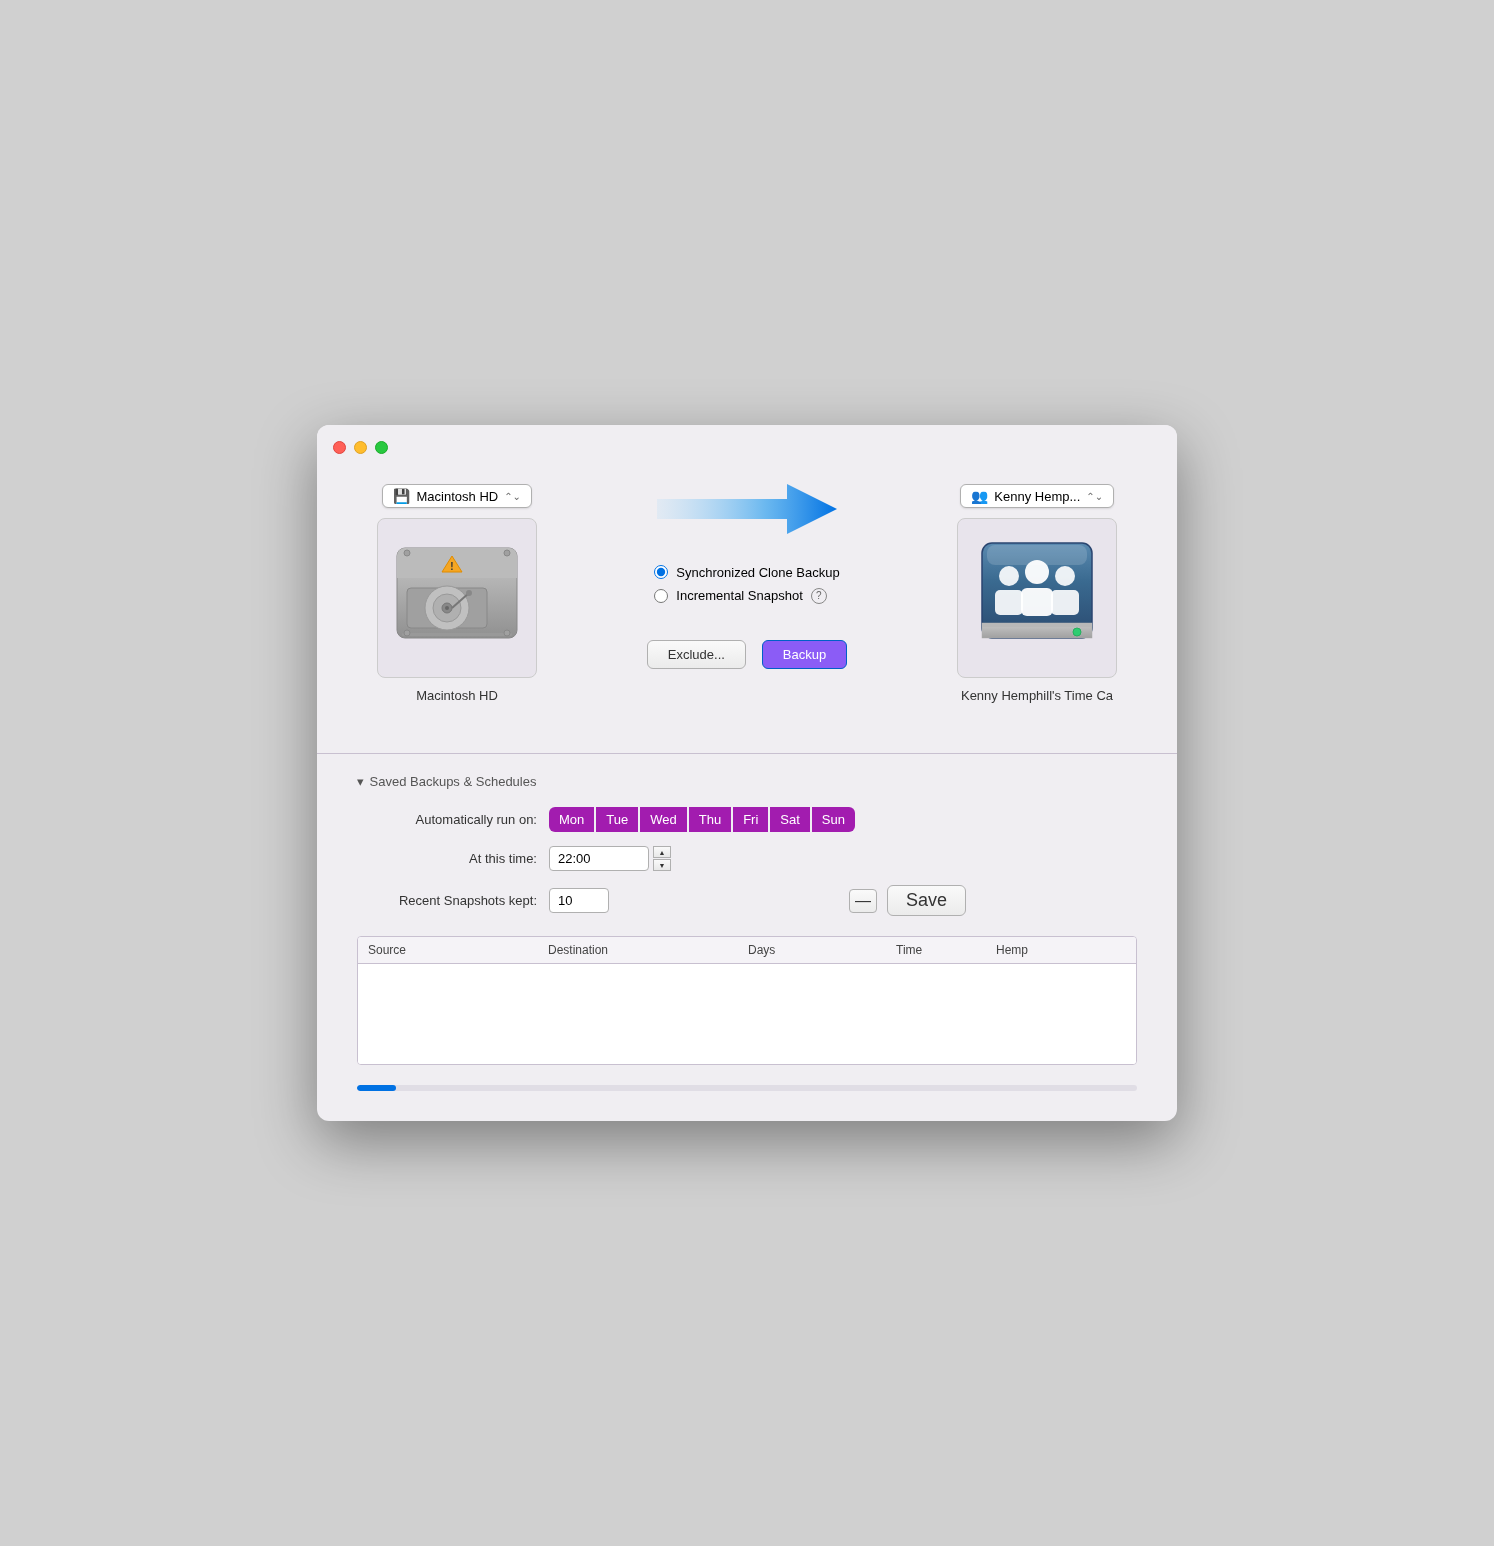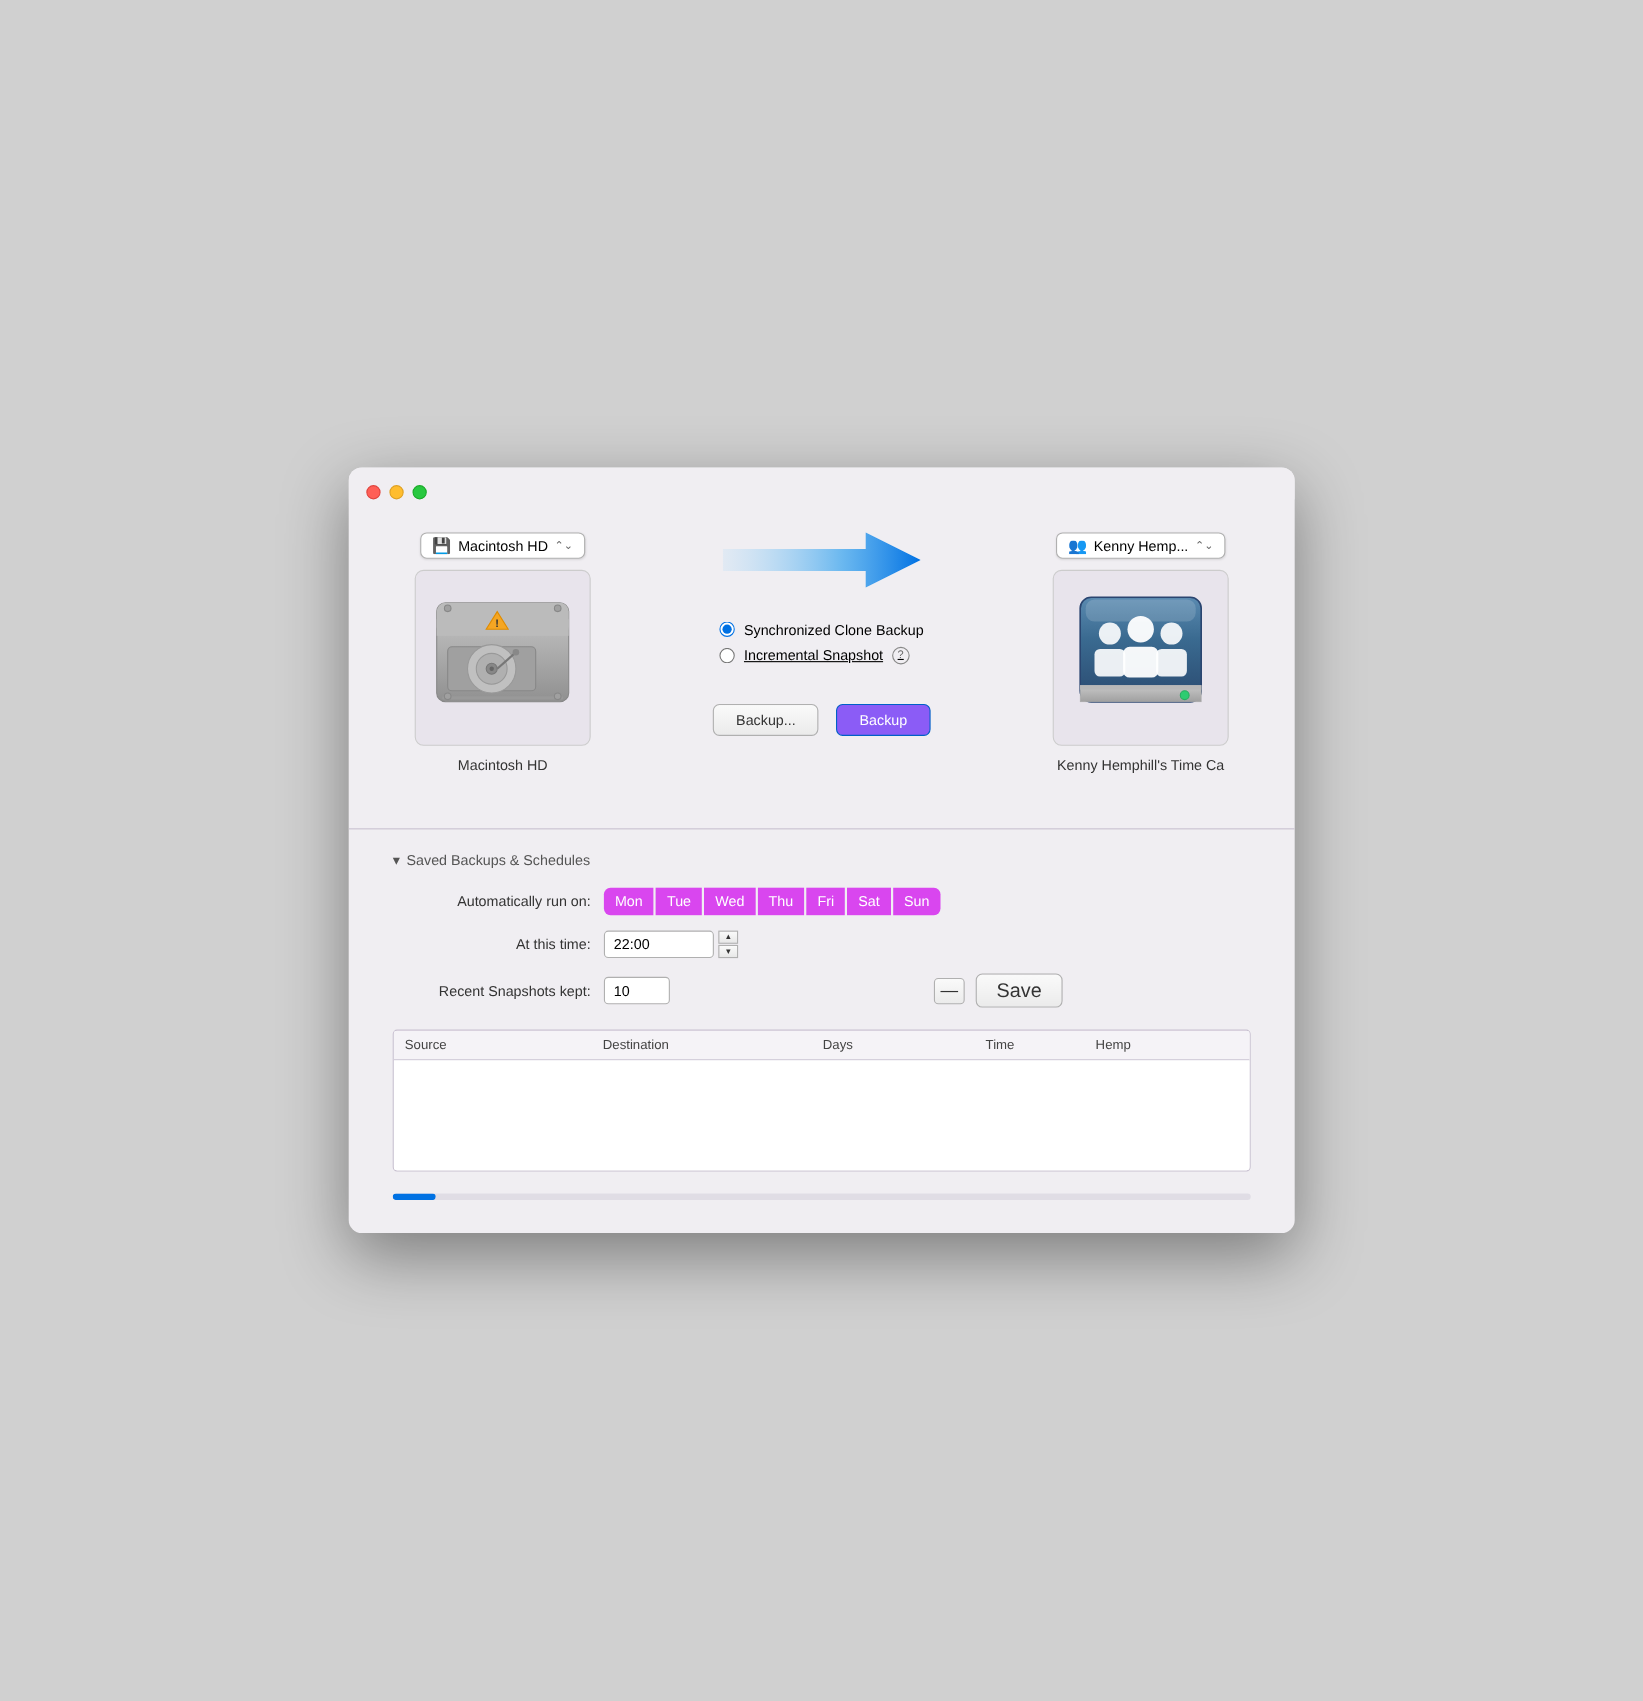--- a/index.html
+++ b/index.html
@@ -211,21 +211,21 @@
       gap: 2px;
     }
 
     .day-btn {
       padding: 5px 10px;
       border-radius: 4px;
       font-size: 13px;
       font-weight: 500;
       cursor: pointer;
       border: none;
-      background: #d946ef;
+      background: #a21caf;
       color: #fff;
     }
 
     .day-btn:first-child { border-radius: 6px 0 0 6px; }
     .day-btn:last-child { border-radius: 0 6px 6px 0; }
 
     .time-field {
       display: flex;
       align-items: center;
       gap: 4px;
@@ -414,31 +414,31 @@
 
             <polygon points="0,25 130,25 130,10 180,35 130,60 130,45 0,45" fill="url(#arrowGrad)"></polygon>
           </svg>
         </div>
 
         <div class="backup-options">
           <label class="radio-option">
             <input type="radio" class="radio-input" name="backup-type" checked="" style="">
             <span>Synchronized Clone Backup</span>
           </label>
-          <div style="display:flex; align-items:center; gap:8px;text-decoration:underline;">
+          <div style="display:flex; align-items:center; gap:8px;">
             <label class="radio-option">
               <input type="radio" class="radio-input" name="backup-type" style="">
               <span>Incremental Snapshot</span>
             </label>
             <span class="help-icon">?</span>
           </div>
         </div>
 
         <div class="button-row">
-          <button class="btn">Backup...</button>
+          <button class="btn">Exclude...</button>
           <button class="btn btn-primary">Backup</button>
         </div>
       </div>
 
       <div class="drive-item">
         <div class="drive-selector">
           <span class="hdd-icon-small">👥</span>
           <span>Kenny Hemp...</span>
           <span class="chevron">⌃⌄</span>
         </div>

